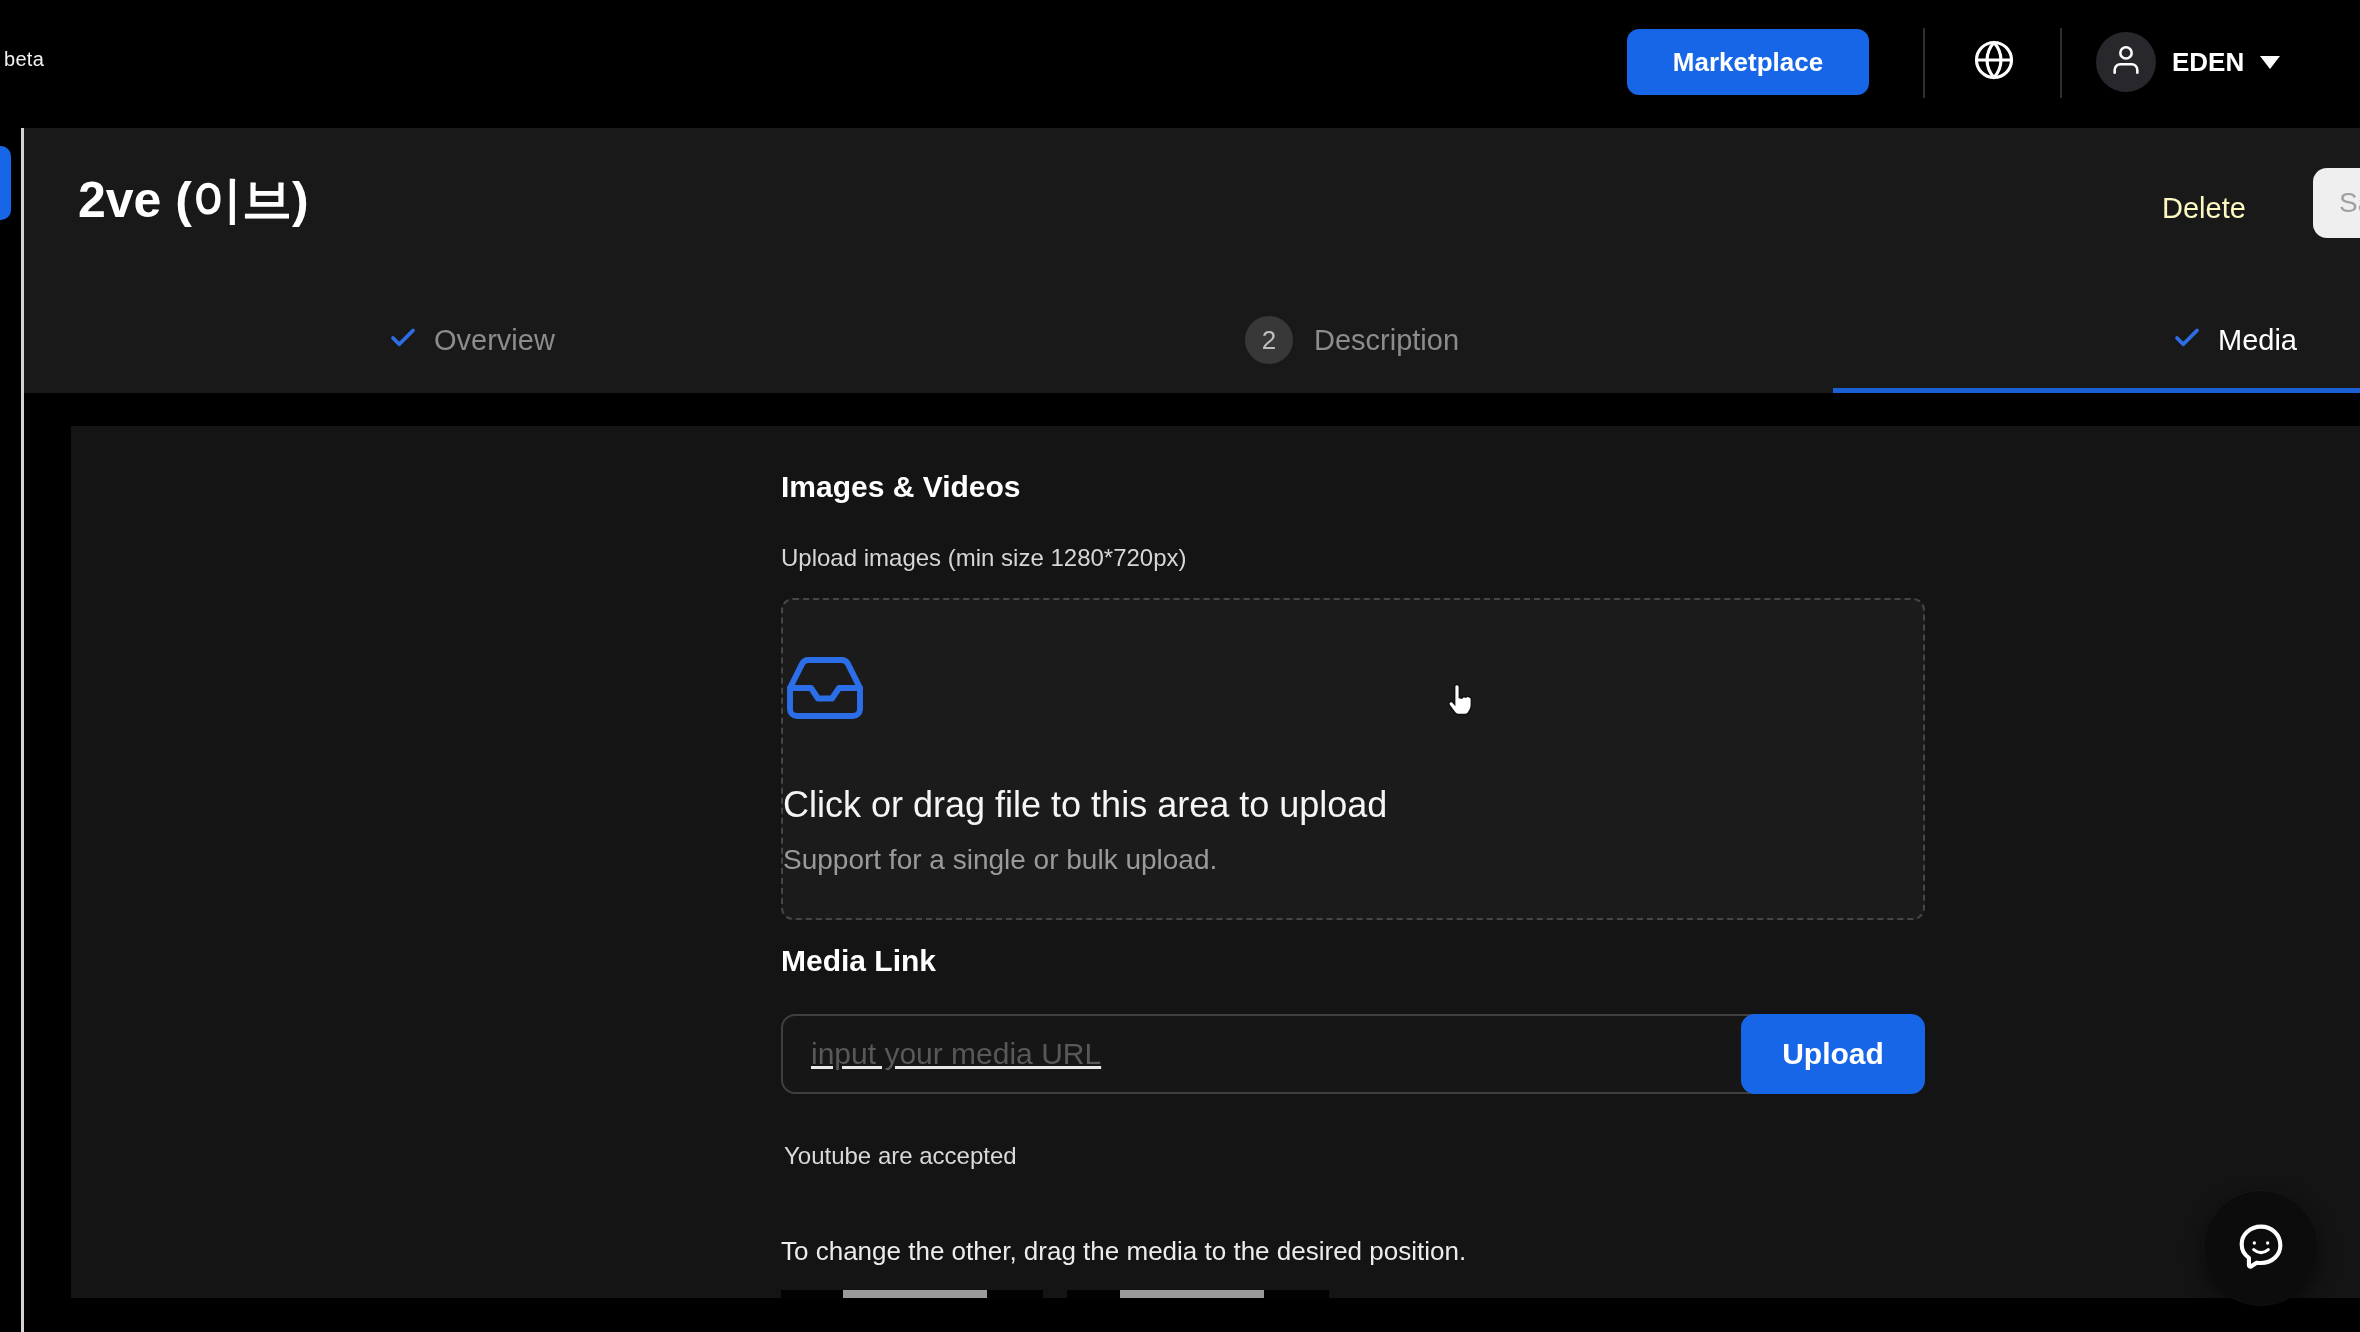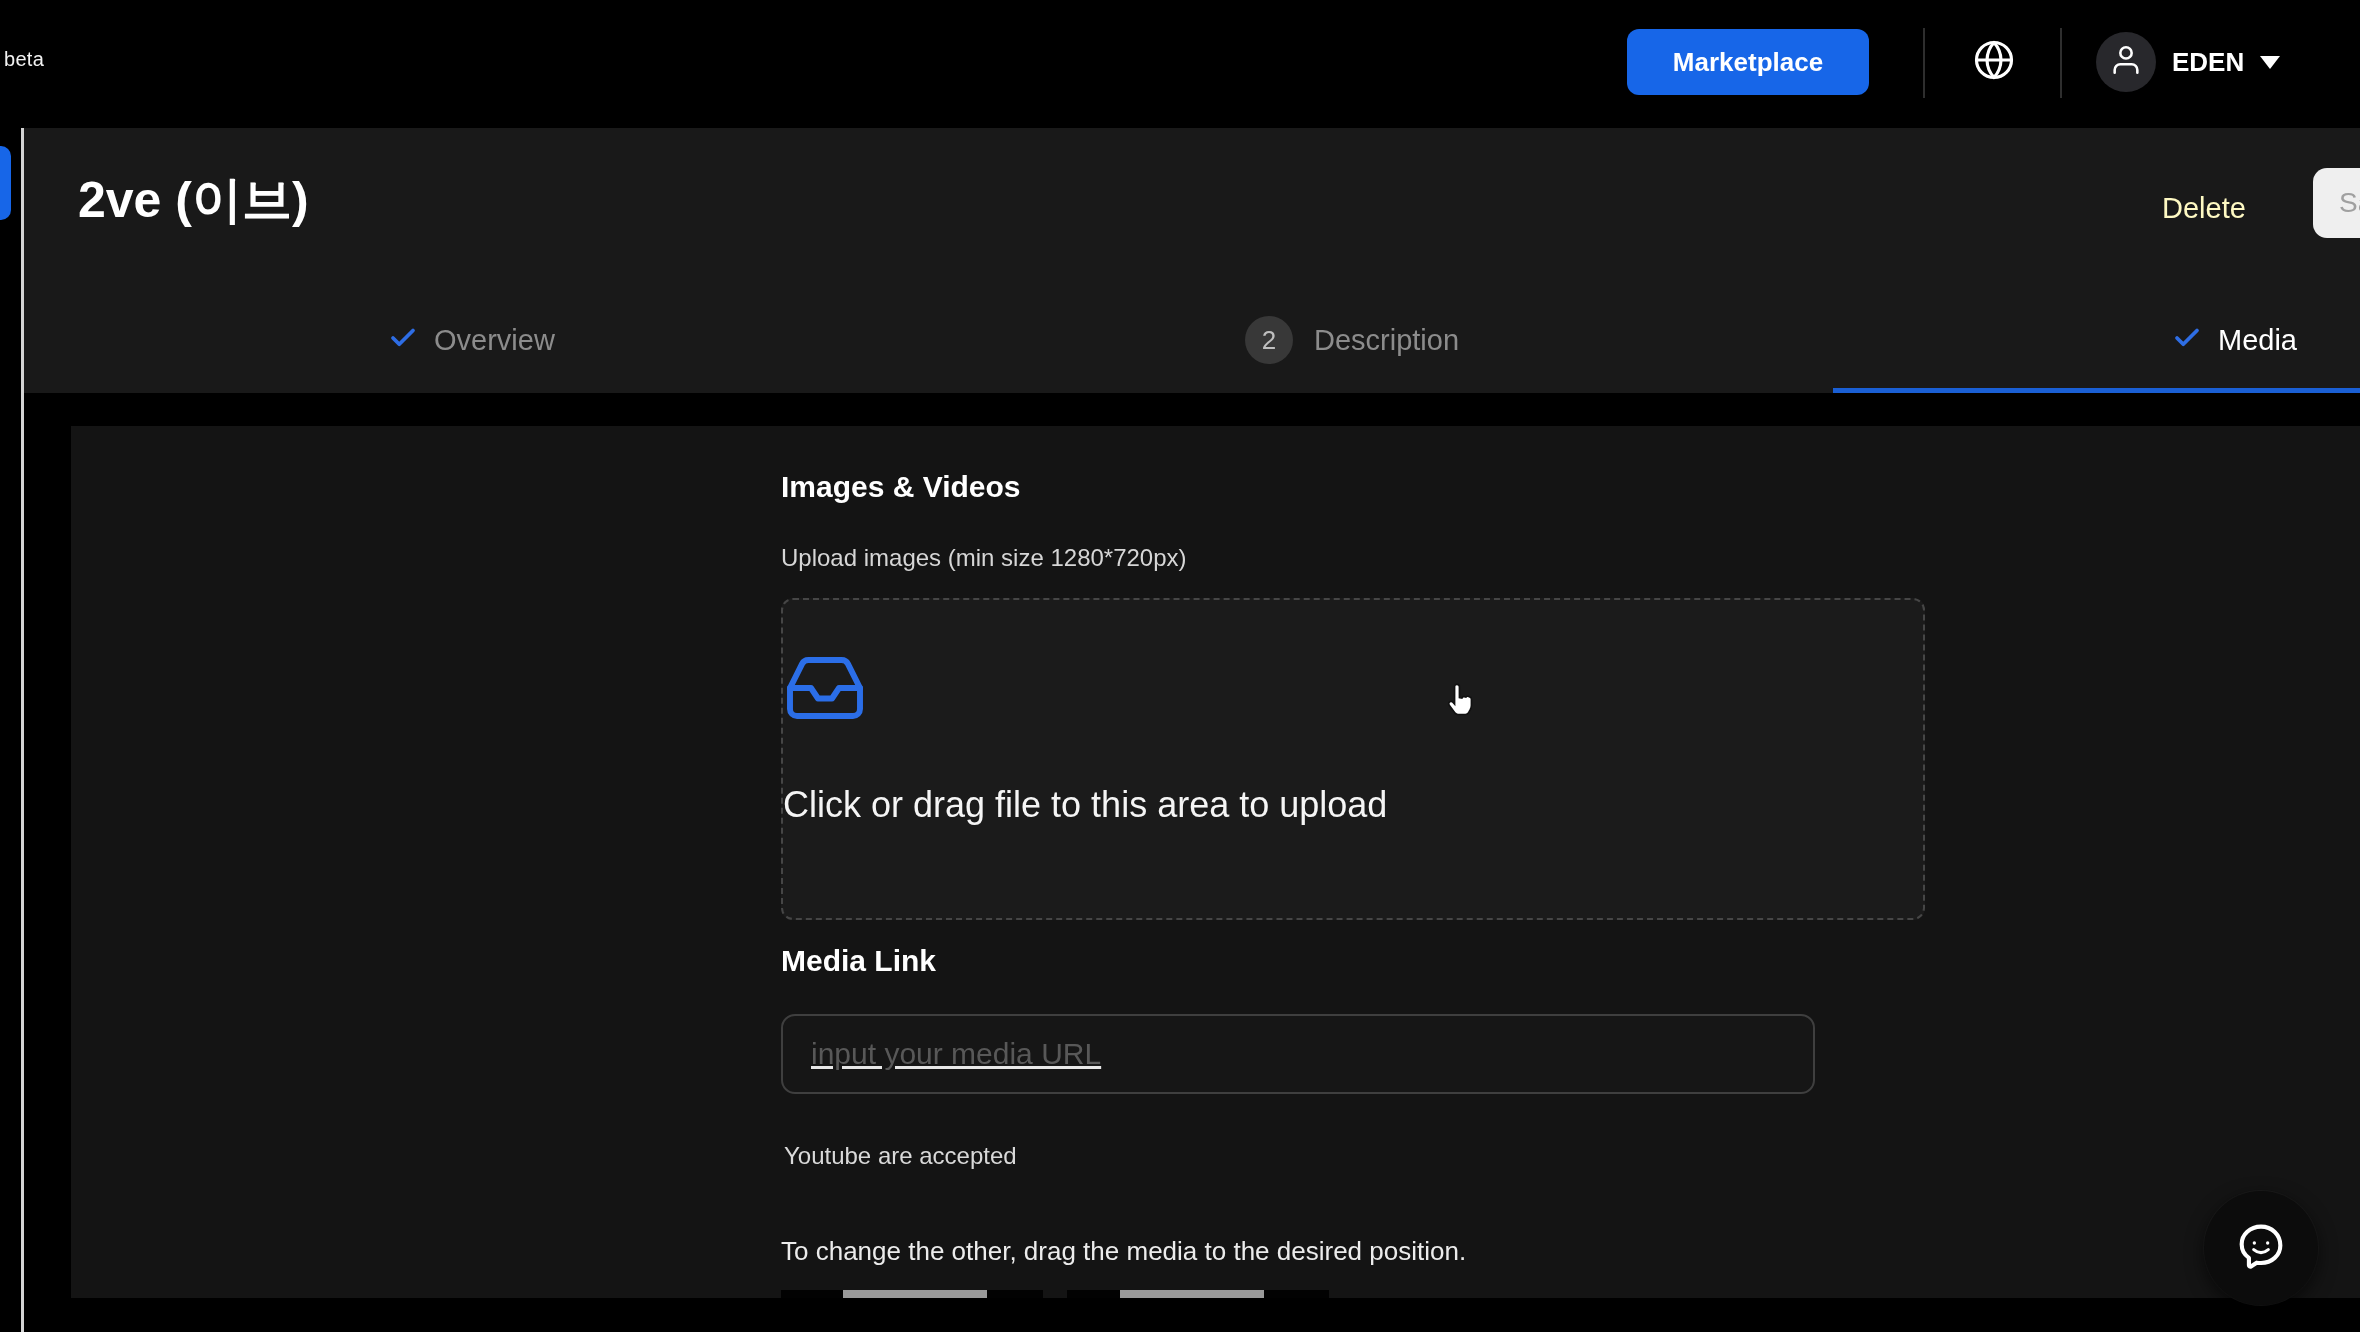--- a/index.html
+++ b/index.html
@@ -150,25 +150,27 @@
   <div class="abs sub-text" style="top:118px;">Upload images (min size 1280*720px)</div>
 
   <div class="abs dropzone">
     <span class="inbox-wrap">
       <svg width="84" height="84" viewBox="0 0 24 24" fill="none" stroke="#2b6ee8" stroke-width="1.7" stroke-linecap="round" stroke-linejoin="round">
         <polyline points="22 12 16 12 14 15 10 15 8 12 2 12"></polyline>
         <path d="M5.45 5.11 2 12v6a2 2 0 0 0 2 2h16a2 2 0 0 0 2-2v-6l-3.45-6.89A2 2 0 0 0 16.76 4H7.24a2 2 0 0 0-1.79 1.11z"></path>
       </svg>
     </span>
     <div class="dz-title">Click or drag file to this area to upload</div>
+    <div class="dz-hint">Support for a single or bulk upload.</div>
   </div>
 
   <div class="abs sec-heading" style="top:518px;">Media Link</div>
 
   <input class="abs media-input" type="text" placeholder="input your media URL" style="">
+  <div class="abs upload-btn">Upload</div>
 
   <div class="abs url-hint">Youtube are accepted</div>
   <div class="abs reorder-hint">To change the other, drag the media to the desired position.</div>
 
   <div class="abs thumb" style="left:710px;">
     <div class="bar" style="left:62px;width:144px;"></div>
   </div>
   <div class="abs thumb" style="left:996px;">
     <div class="bar" style="left:53px;width:144px;"></div>
   </div>

